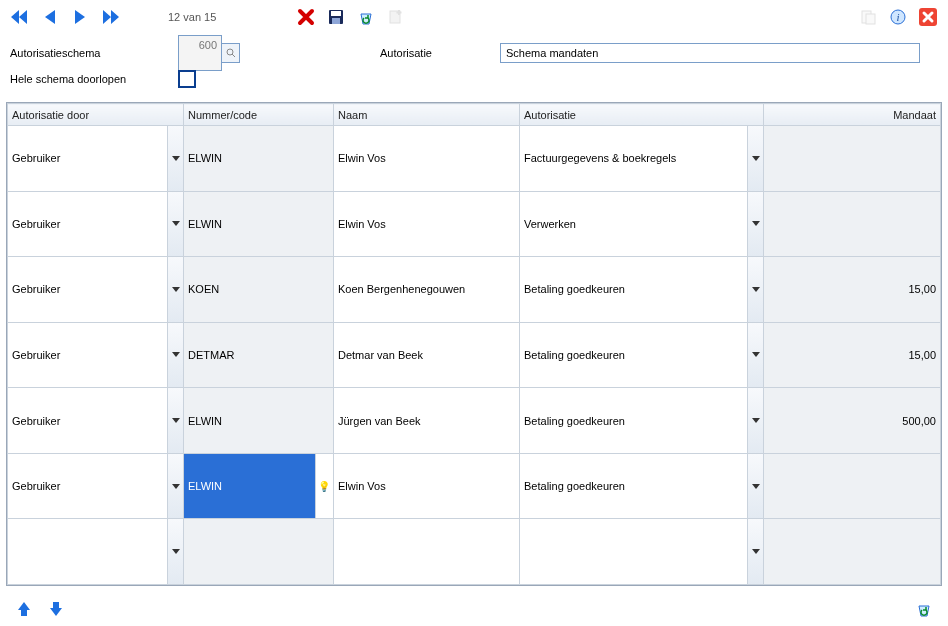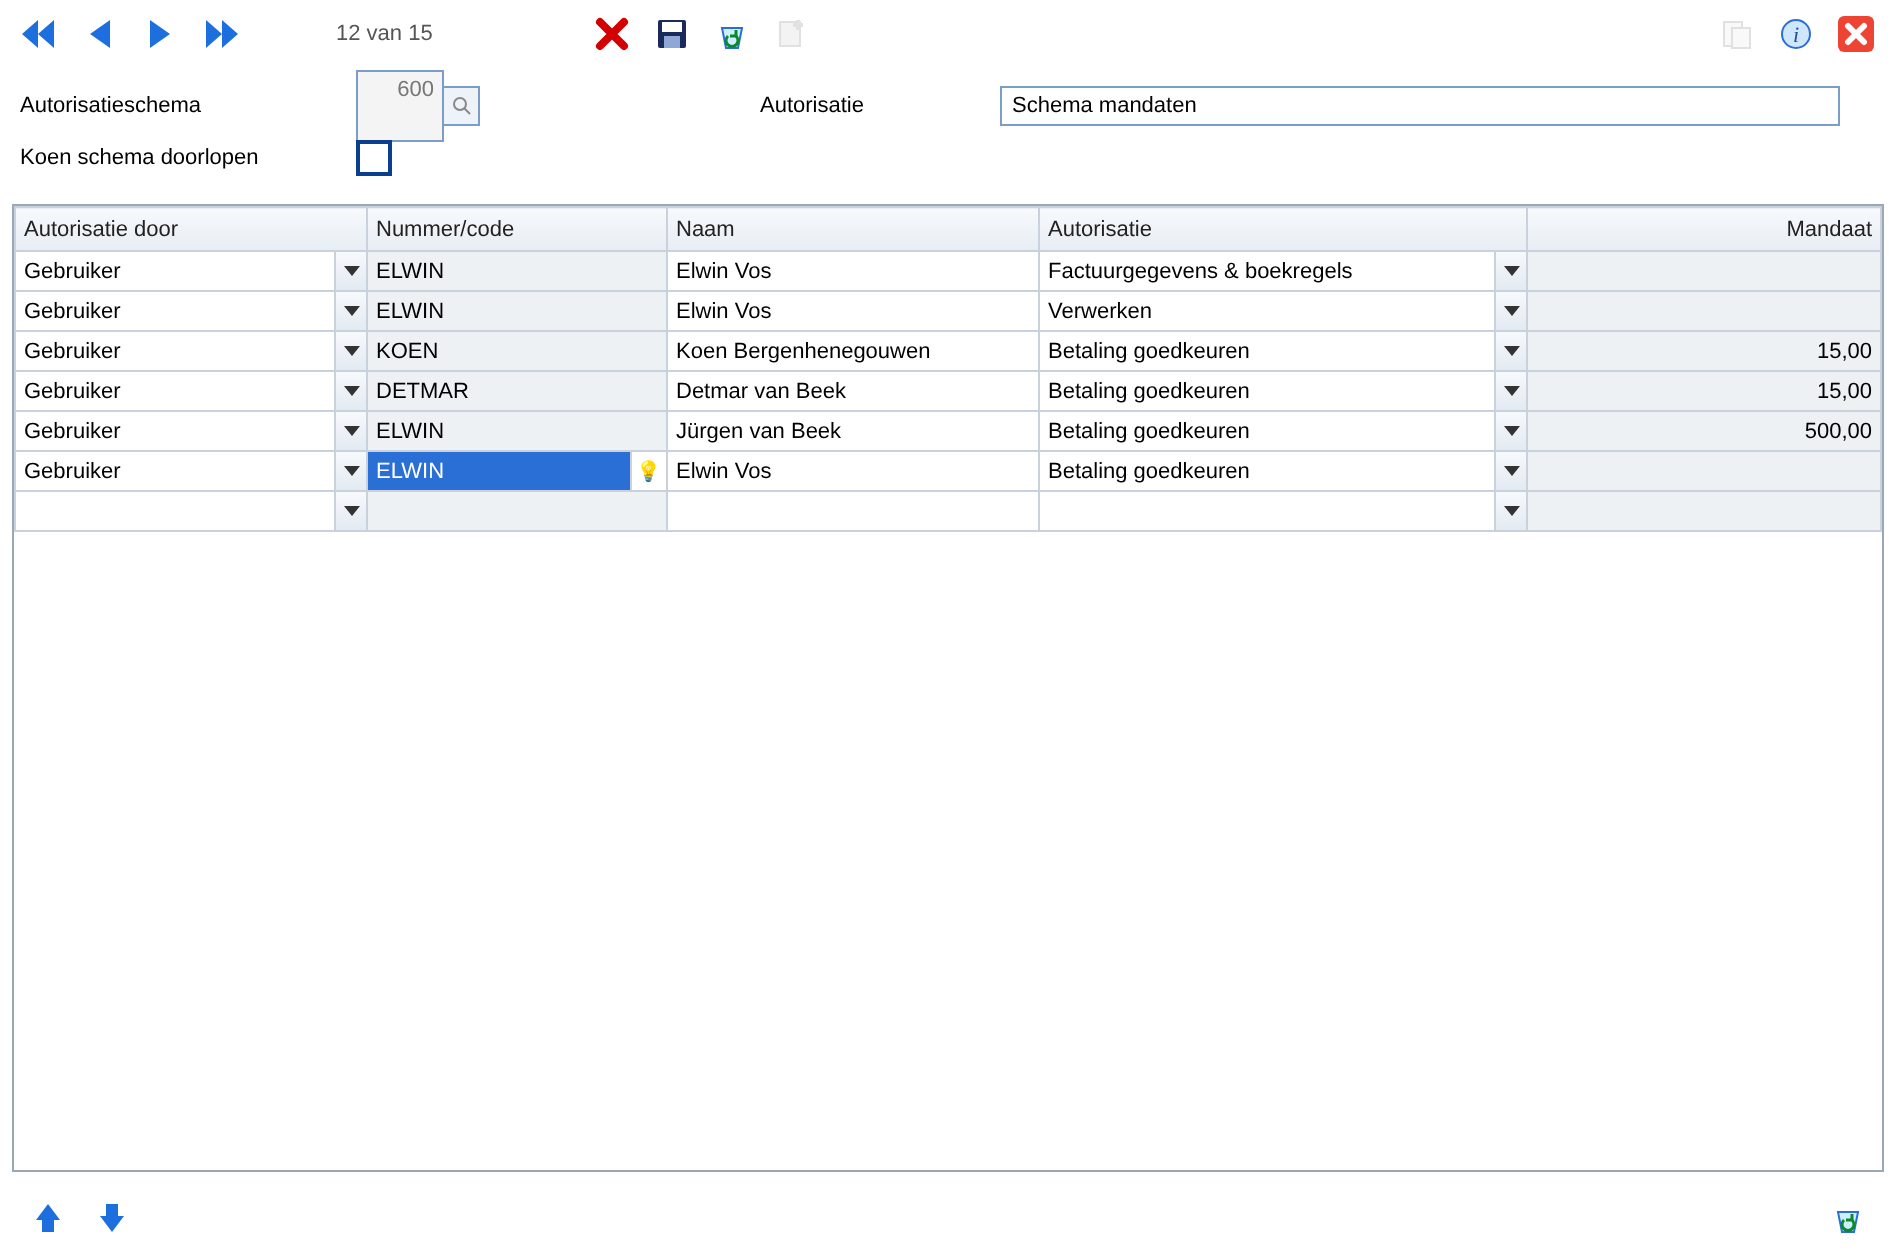--- a/index.html
+++ b/index.html
@@ -19,21 +19,21 @@
   .form-row { display: flex; align-items: center; height: 26px; }
   .label { width: 168px; font-size: 11px; }
   .code-box { width: 44px; height: 36px; border: 1px solid #7a9ec9; background: #f4f4f4; color: #777; font-size: 11px; text-align: right; padding: 0 4px; line-height: 18px; }
   .code-btn { width: 18px; height: 20px; border: 1px solid #7a9ec9; border-left: none; background: #eef3f9; display: flex; align-items: center; justify-content: center; cursor: pointer; }
   .spacer-mid { width: 140px; }
   .label2 { width: 120px; font-size: 11px; }
   .text-input { flex: 0 0 420px; height: 20px; border: 1px solid #7a9ec9; padding: 0 5px; font-size: 11px; background: #fff; }
   .checkbox { width: 18px; height: 18px; border: 2px solid #0a3e8f; background: #fff; cursor: pointer; }
 
   
-  .grid-wrap { flex: 1 1 auto; margin: 0 6px 6px 6px; border: 1px solid #9aa7b8; display: flex; flex-direction: column; overflow: hidden; }
+  .grid-wrap { flex: 1 1 auto; margin: 0 6px 6px 6px; border: 1px solid #9aa7b8; display: flex; flex-direction: row; overflow: hidden; }
   table { border-collapse: collapse; width: 100%; table-layout: fixed; font-size: 11px; }
   th, td { border: 1px solid #c9d2dc; height: 20px; padding: 0 4px; background: #fff; overflow: hidden; white-space: nowrap; text-overflow: ellipsis; }
   th { background: linear-gradient(#f7f9fc, #e7edf4); text-align: left; font-weight: normal; color: #222; height: 22px; }
   th.mandaat-h { text-align: right; }
   td.shade { background: #eef1f4; }
   td.mandaat { text-align: right; }
   td.sel { background: #2a6fd6; color: #fff; }
   .cell-dd { position: relative; padding-right: 18px; }
   .dd-btn { position: absolute; right: 0; top: 0; width: 16px; height: 100%; border-left: 1px solid #c9d2dc; background: linear-gradient(#f7f9fc,#e3eaf2); display: flex; align-items: center; justify-content: center; cursor: pointer; }
   .dd-btn::after { content: ""; border-left: 4px solid transparent; border-right: 4px solid transparent; border-top: 5px solid #333; }
@@ -135,21 +135,21 @@
       <svg width="10" height="10" viewBox="0 0 10 10">
             <circle cx="4" cy="4" r="3" fill="none" stroke="#888"></circle>
             <path d="M6 6 L9 9" stroke="#888"></path>
           </svg>
     </div>
     <div class="spacer-mid"></div>
     <div class="label2">Autorisatie</div>
     <input class="text-input" value="Schema mandaten" style="">
   </div>
   <div class="form-row">
-    <div class="label">Koen schema doorlopen</div>
+    <div class="label">Hele schema doorlopen</div>
     <div class="checkbox"></div>
   </div>
 </div>
 
 <div class="grid-wrap">
   <table>
     <colgroup>
       <col class="c-auth">
           <col class="c-code">
           <col class="c-name">

